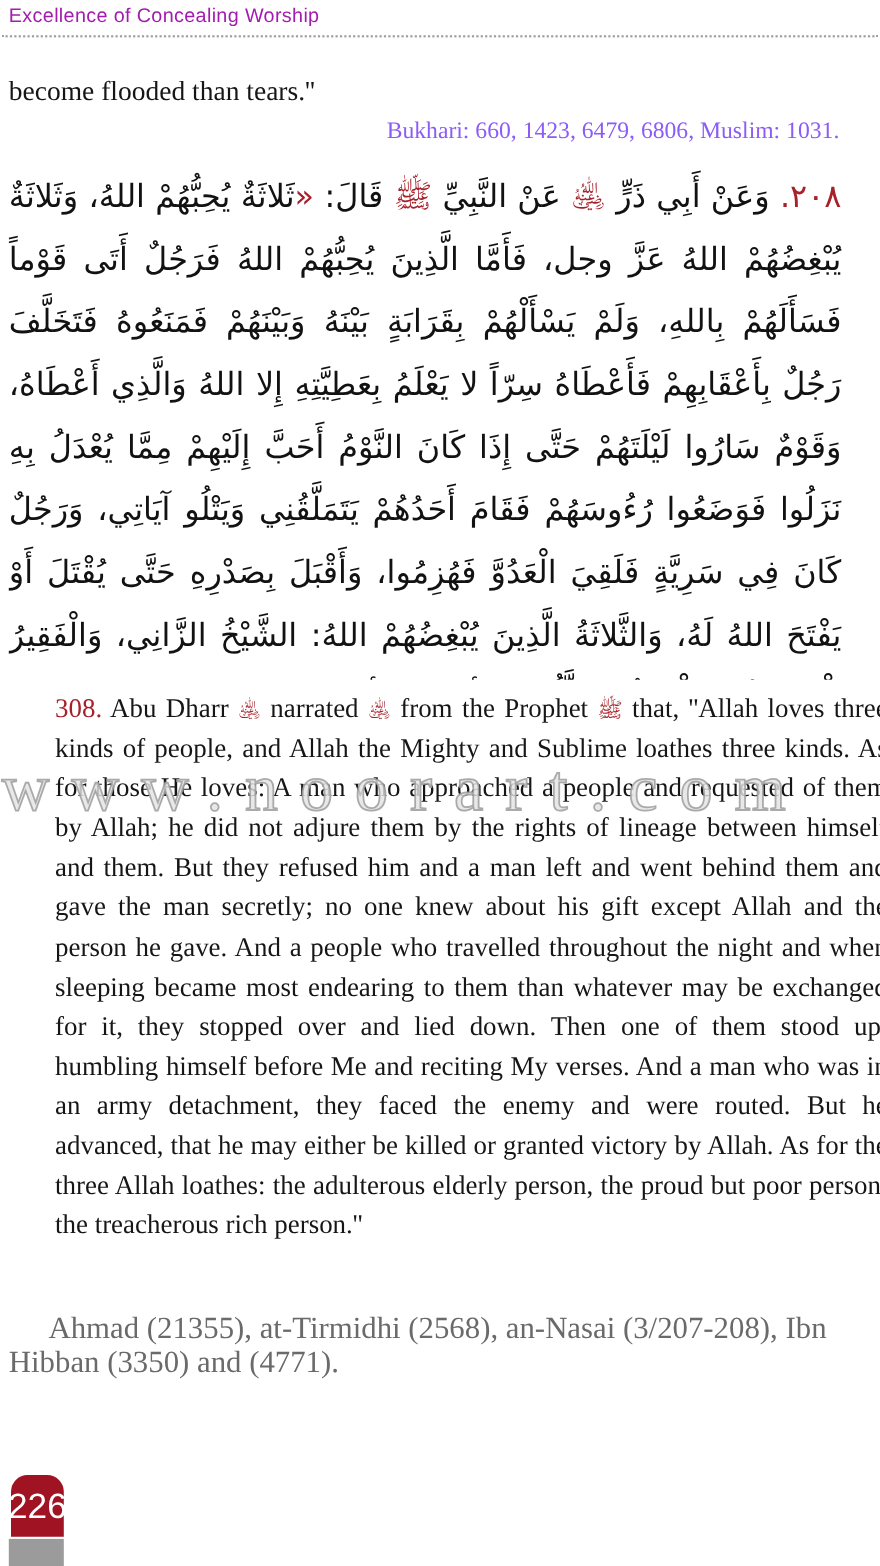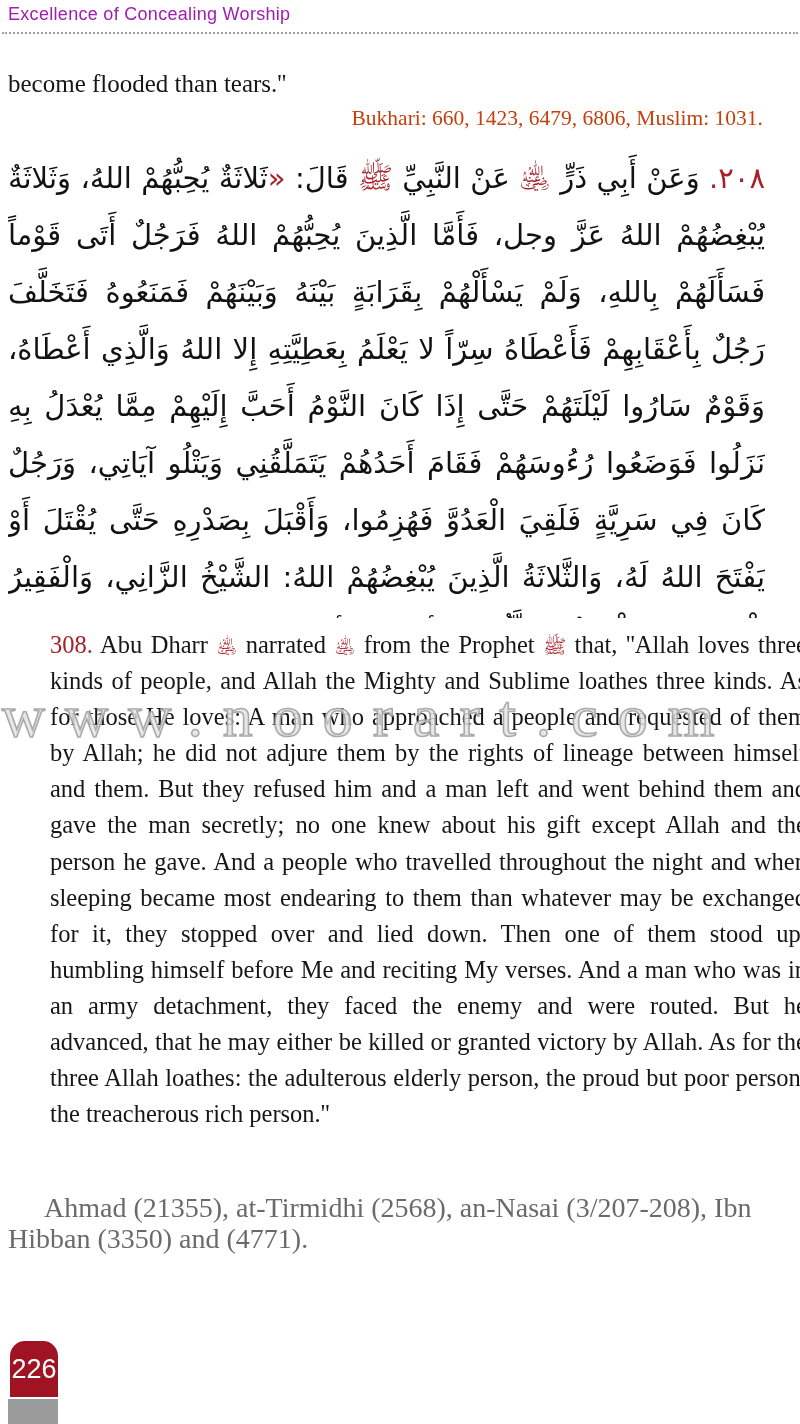--- a/index.html
+++ b/index.html
@@ -19,21 +19,21 @@
   .dotted-rule {
     position:absolute; top:28px; left:2px; right:2px; height:4px;
     border-bottom:2px dotted #9f9f9f;
   }
   .lead-text {
     position:absolute; top:70px; left:8px; right:38px;
     font-size:25px; color:#161616;
   }
   .intro-ref {
     position:absolute; top:106px; right:37px; left:8px;
-    text-align:right; font-size:21.5px; color:#c2410c;
+    text-align:right; font-size:21.5px; color:#8b5cf6;
   }
   .arabic-block {
     position:absolute; top:150px; left:8px; width:757px; height:468px;
     direction:rtl; unicode-bidi:embed;
     font-family:"DejaVu Sans", sans-serif;
     font-size:29px; line-height:57px;
     text-align:justify; text-align-last:center;
     overflow:hidden; color:#121212;
   }
   .translation-block {
@@ -58,21 +58,21 @@
     font-size:60px; letter-spacing:20px;
     color:rgba(255,255,255,0.55);
     -webkit-text-stroke:1.6px rgba(158,158,158,0.85);
     text-shadow:0 0 1px rgba(170,170,170,0.6);
     pointer-events:none;
   }
   .page-tab {
     position:absolute; left:10px; top:1341px; width:48px; height:56px;
     background:#a01322; border-radius:15px 15px 0 0;
     display:flex; align-items:center; justify-content:center;
-    color:#ffffff; font-family:"Liberation Sans", sans-serif; font-size:27px;
+    color:#ffffff; font-family:"Liberation Sans", sans-serif; font-size:32px;
   }
   .gray-block {
     position:absolute; left:8px; top:1399px; width:50px; height:25px;
     background:#9b9b9b;
   }
 </style>
 </head>
 <body>
 
 <div class="header-title">Excellence of Concealing Worship</div>

